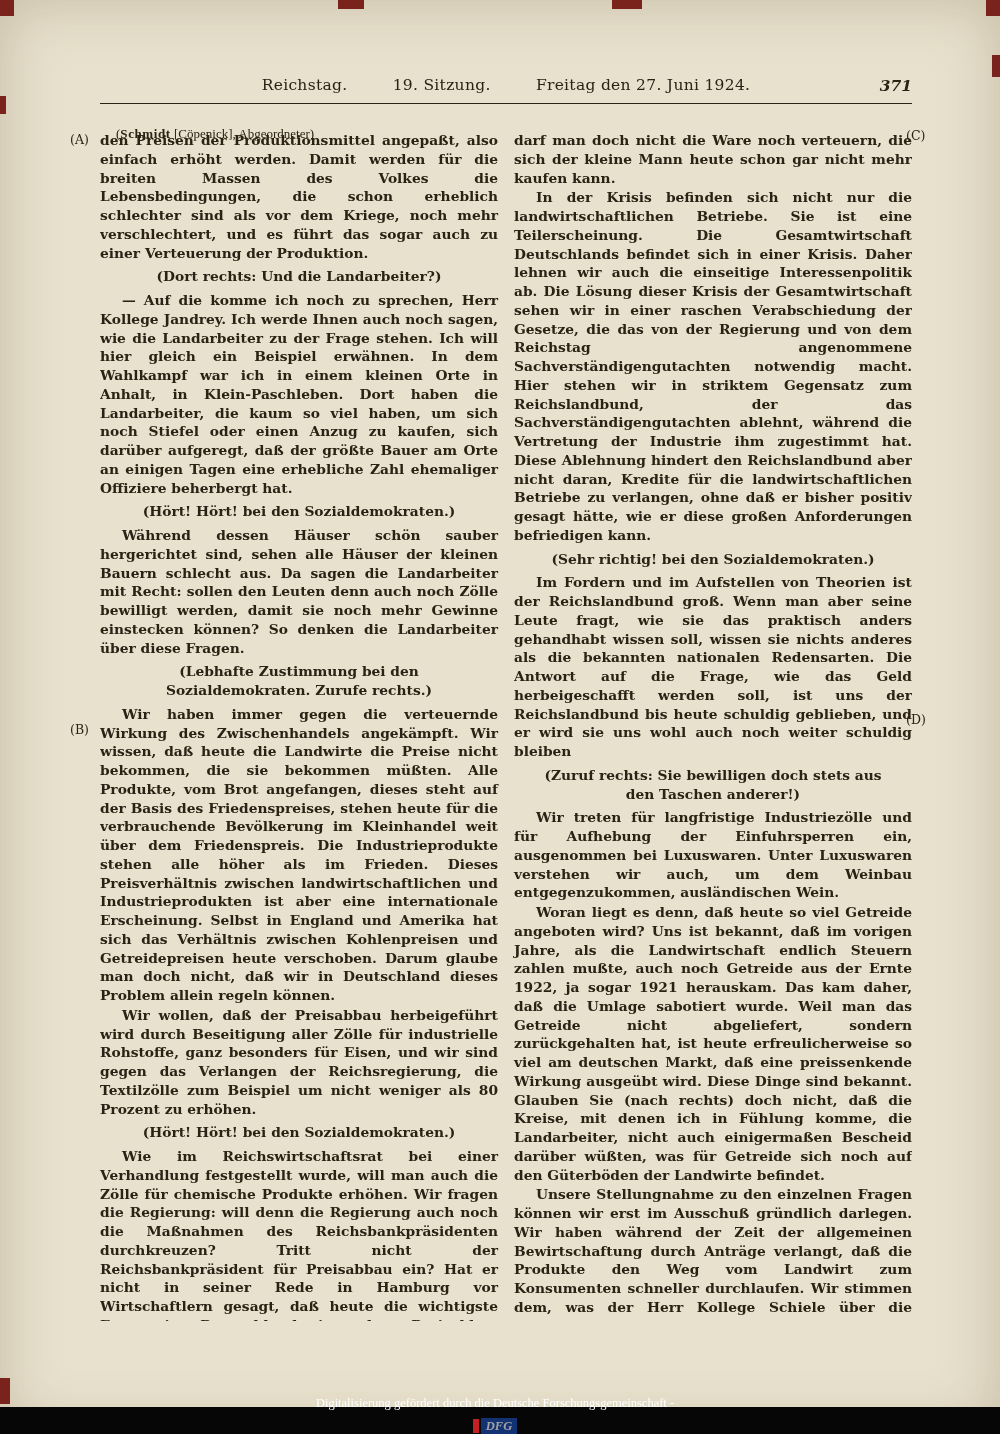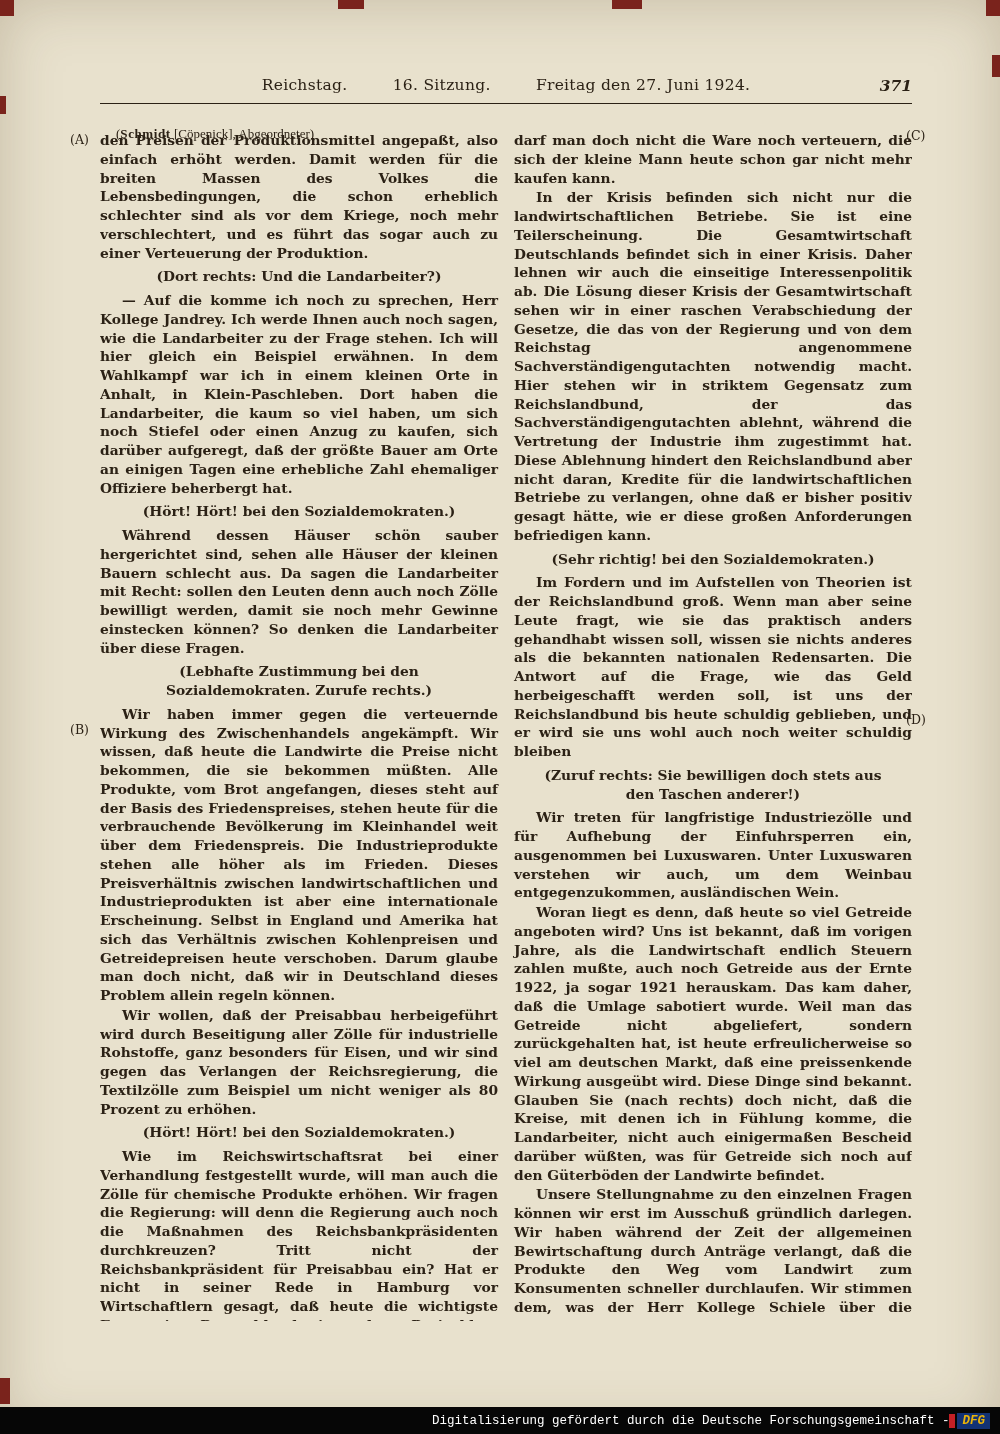--- a/index.html
+++ b/index.html
@@ -31,43 +31,43 @@
   .mm-c{left:906px;top:128px;}
   .mm-d{left:906px;top:712px;}
   
   .columns{position:absolute;top:131px;left:100px;width:812px;height:1190px;display:flex;gap:16px;overflow:hidden;}
   .col{flex:1;min-width:0;font-size:13.8px;line-height:1.36;text-align:justify;hyphens:auto;font-weight:bold;}
   .para{margin:0 0 1px 0;text-indent:22px;}
   .para.cont{text-indent:0;}
   .stage{margin:5px 0 5px 0;text-indent:0;text-align:center;padding:0 30px;}
   
   .footer-bar{position:absolute;left:0;bottom:0;width:1000px;height:27px;background:#060606;color:#ffffff;
-              display:flex;align-items:center;justify-content:flex-end;padding-right:10px;box-sizing:border-box;
-              font-family:Liberation Mono, monospace;font-size:12.5px;}
+              display:flex;align-items:center;justify-content:flex-end;gap:7px;padding-right:10px;box-sizing:border-box;
+              font-family:Liberation Serif, serif;font-size:12.5px;flex-direction:column;}
   .dfg{display:inline-flex;align-items:center;gap:0;font-weight:bold;font-style:italic;}
   .dfg-red{display:inline-block;width:6px;height:14px;background:#c32026;margin-right:2px;}
-  .dfg-text{background:#123274;color:#eab308;padding:0 5px;height:16px;line-height:16px;display:inline-block;}
+  .dfg-text{background:#123274;color:#a3a3a3;padding:0 5px;height:16px;line-height:16px;display:inline-block;}
 </style>
 </head>
 <body>
 
 <div class="scan">
 
   <div class="edge-mark m-tl"></div>
   <div class="edge-mark m-t1"></div>
   <div class="edge-mark m-t2"></div>
   <div class="edge-mark m-tr"></div>
   <div class="edge-mark m-r1"></div>
   <div class="edge-mark m-l1"></div>
   <div class="edge-mark m-bl"></div>
 
   <div class="header">
     <div class="header-title">
       <span>Reichstag.</span>
-      <span>16. Sitzung.</span>
+      <span>19. Sitzung.</span>
       <span>Freitag den 27. Juni 1924.</span>
     </div>
     <div class="page-number">371</div>
   </div>
   <div class="header-rule"></div>
 
   <div class="speaker">
     <span>(</span><span class="b">Schmidt</span><span> [Cöpenick], Abgeordneter)</span>
   </div>
 

